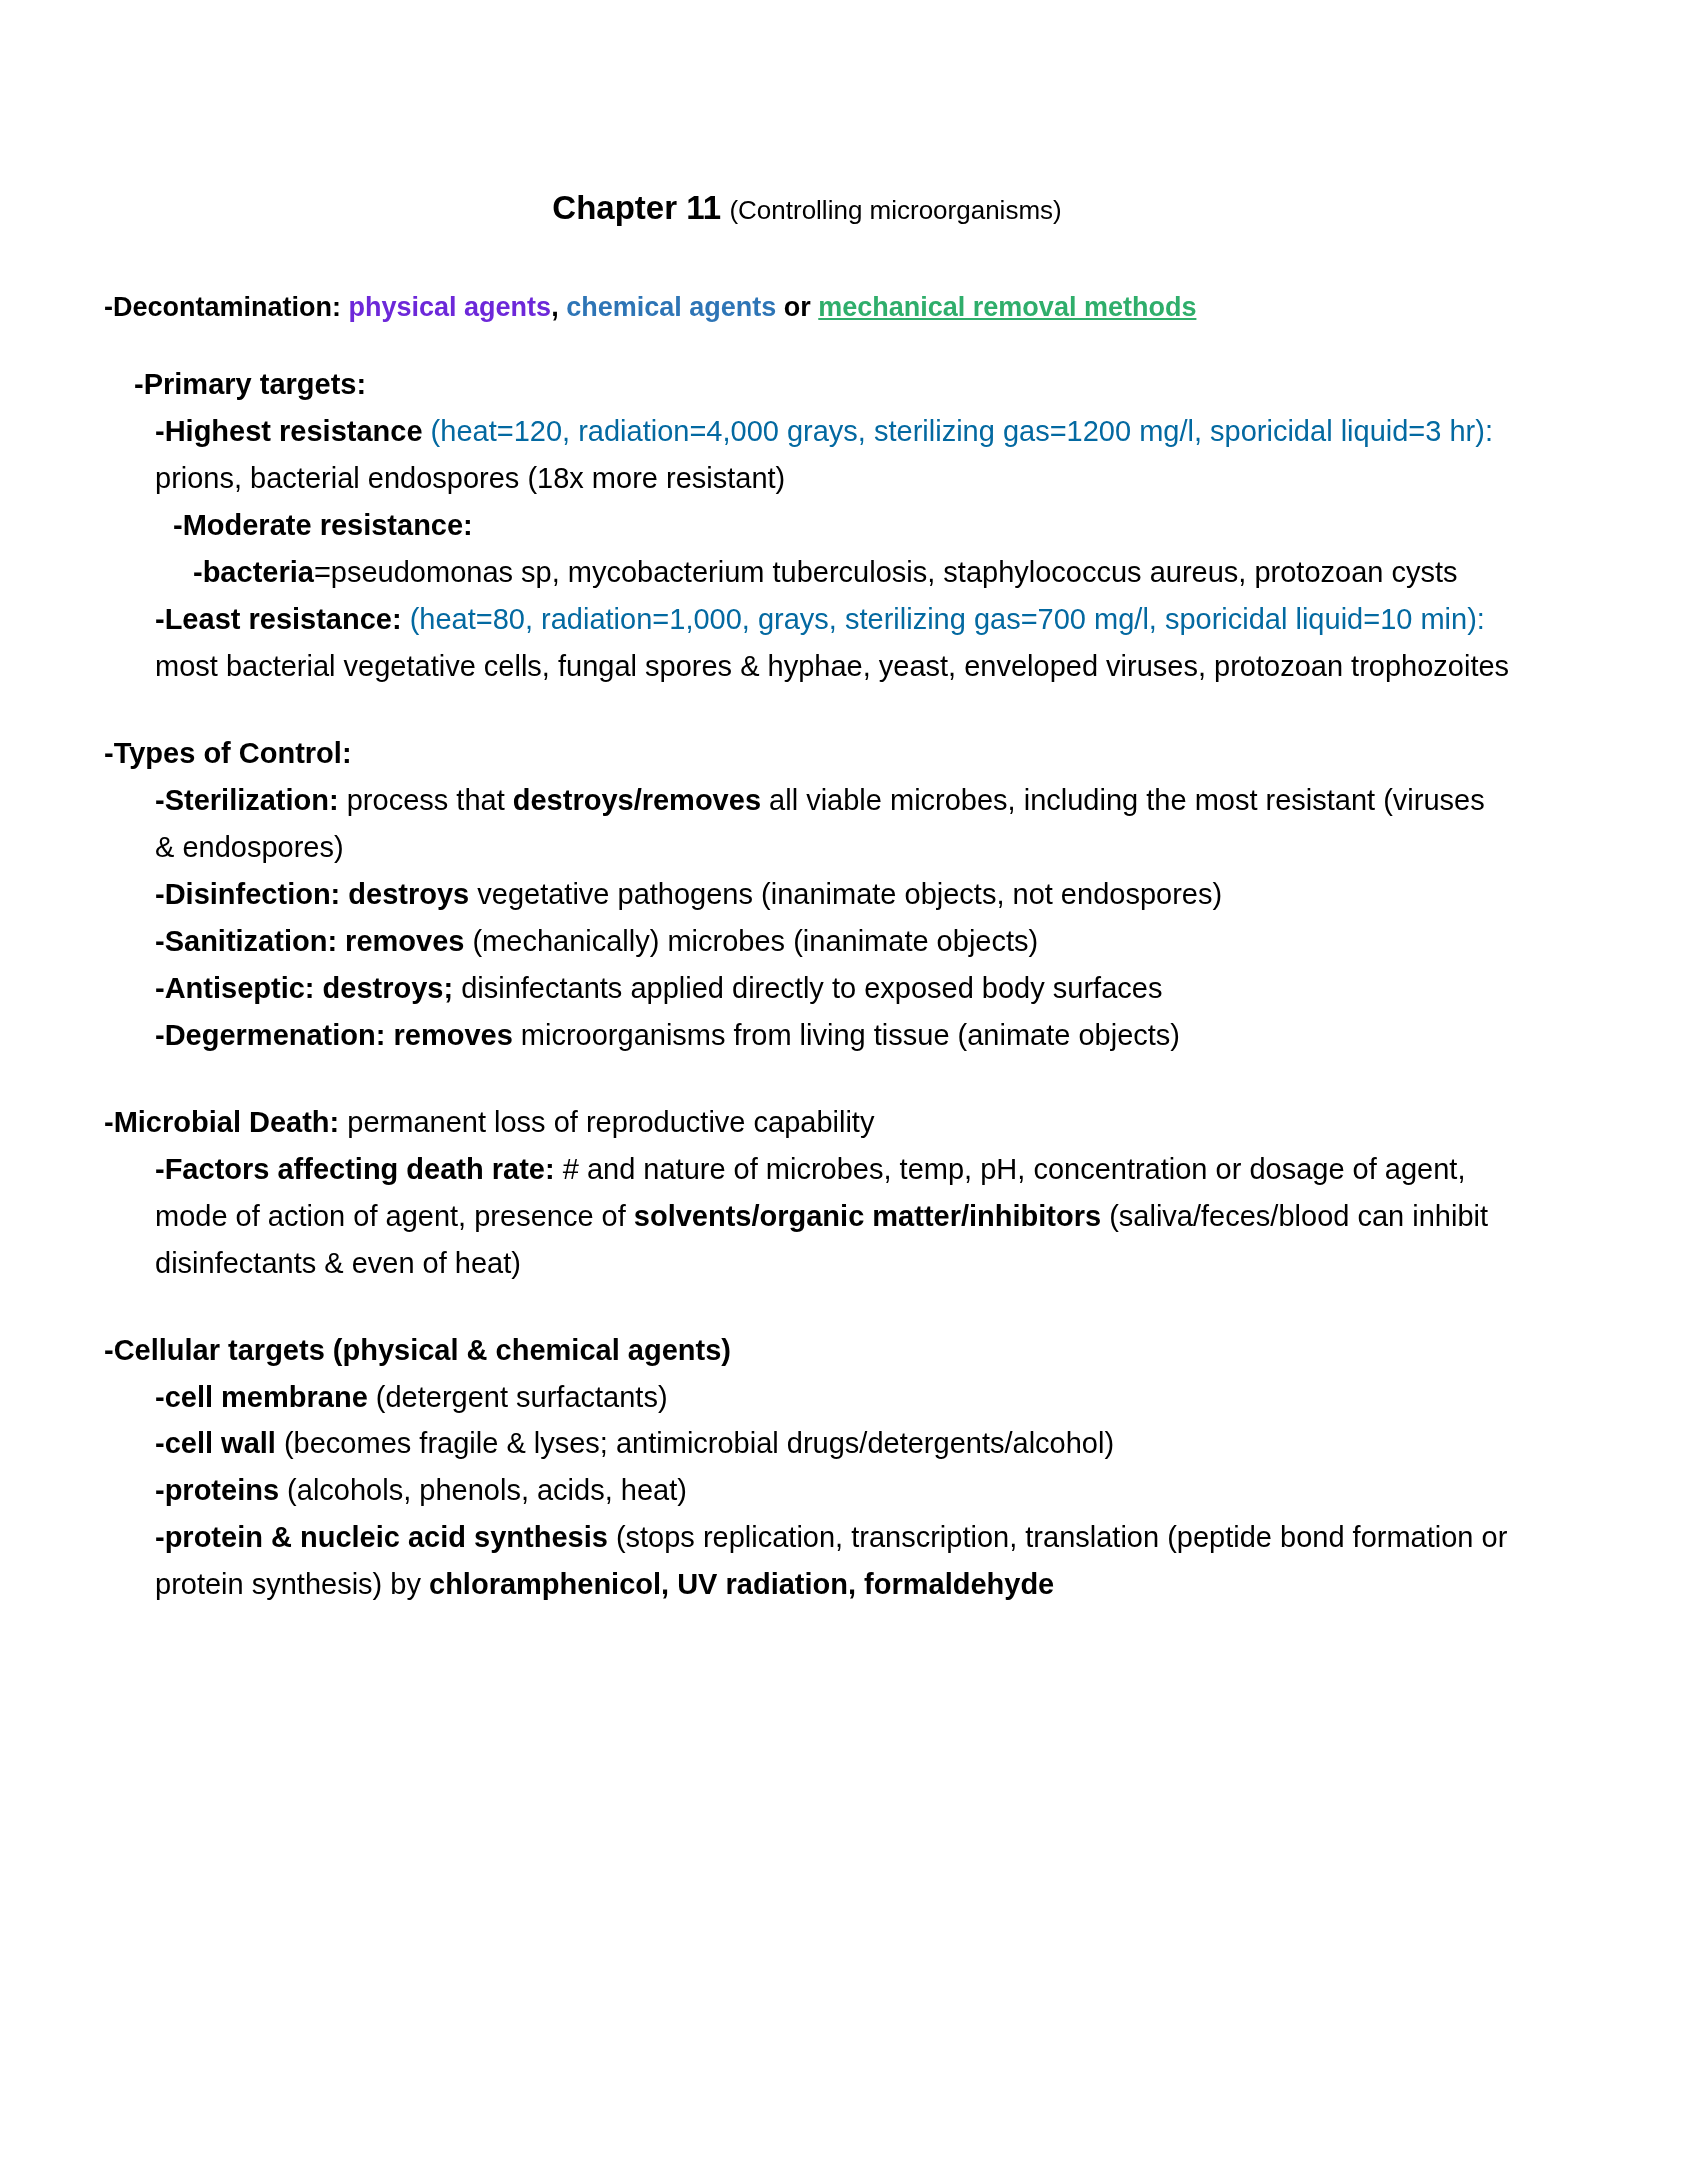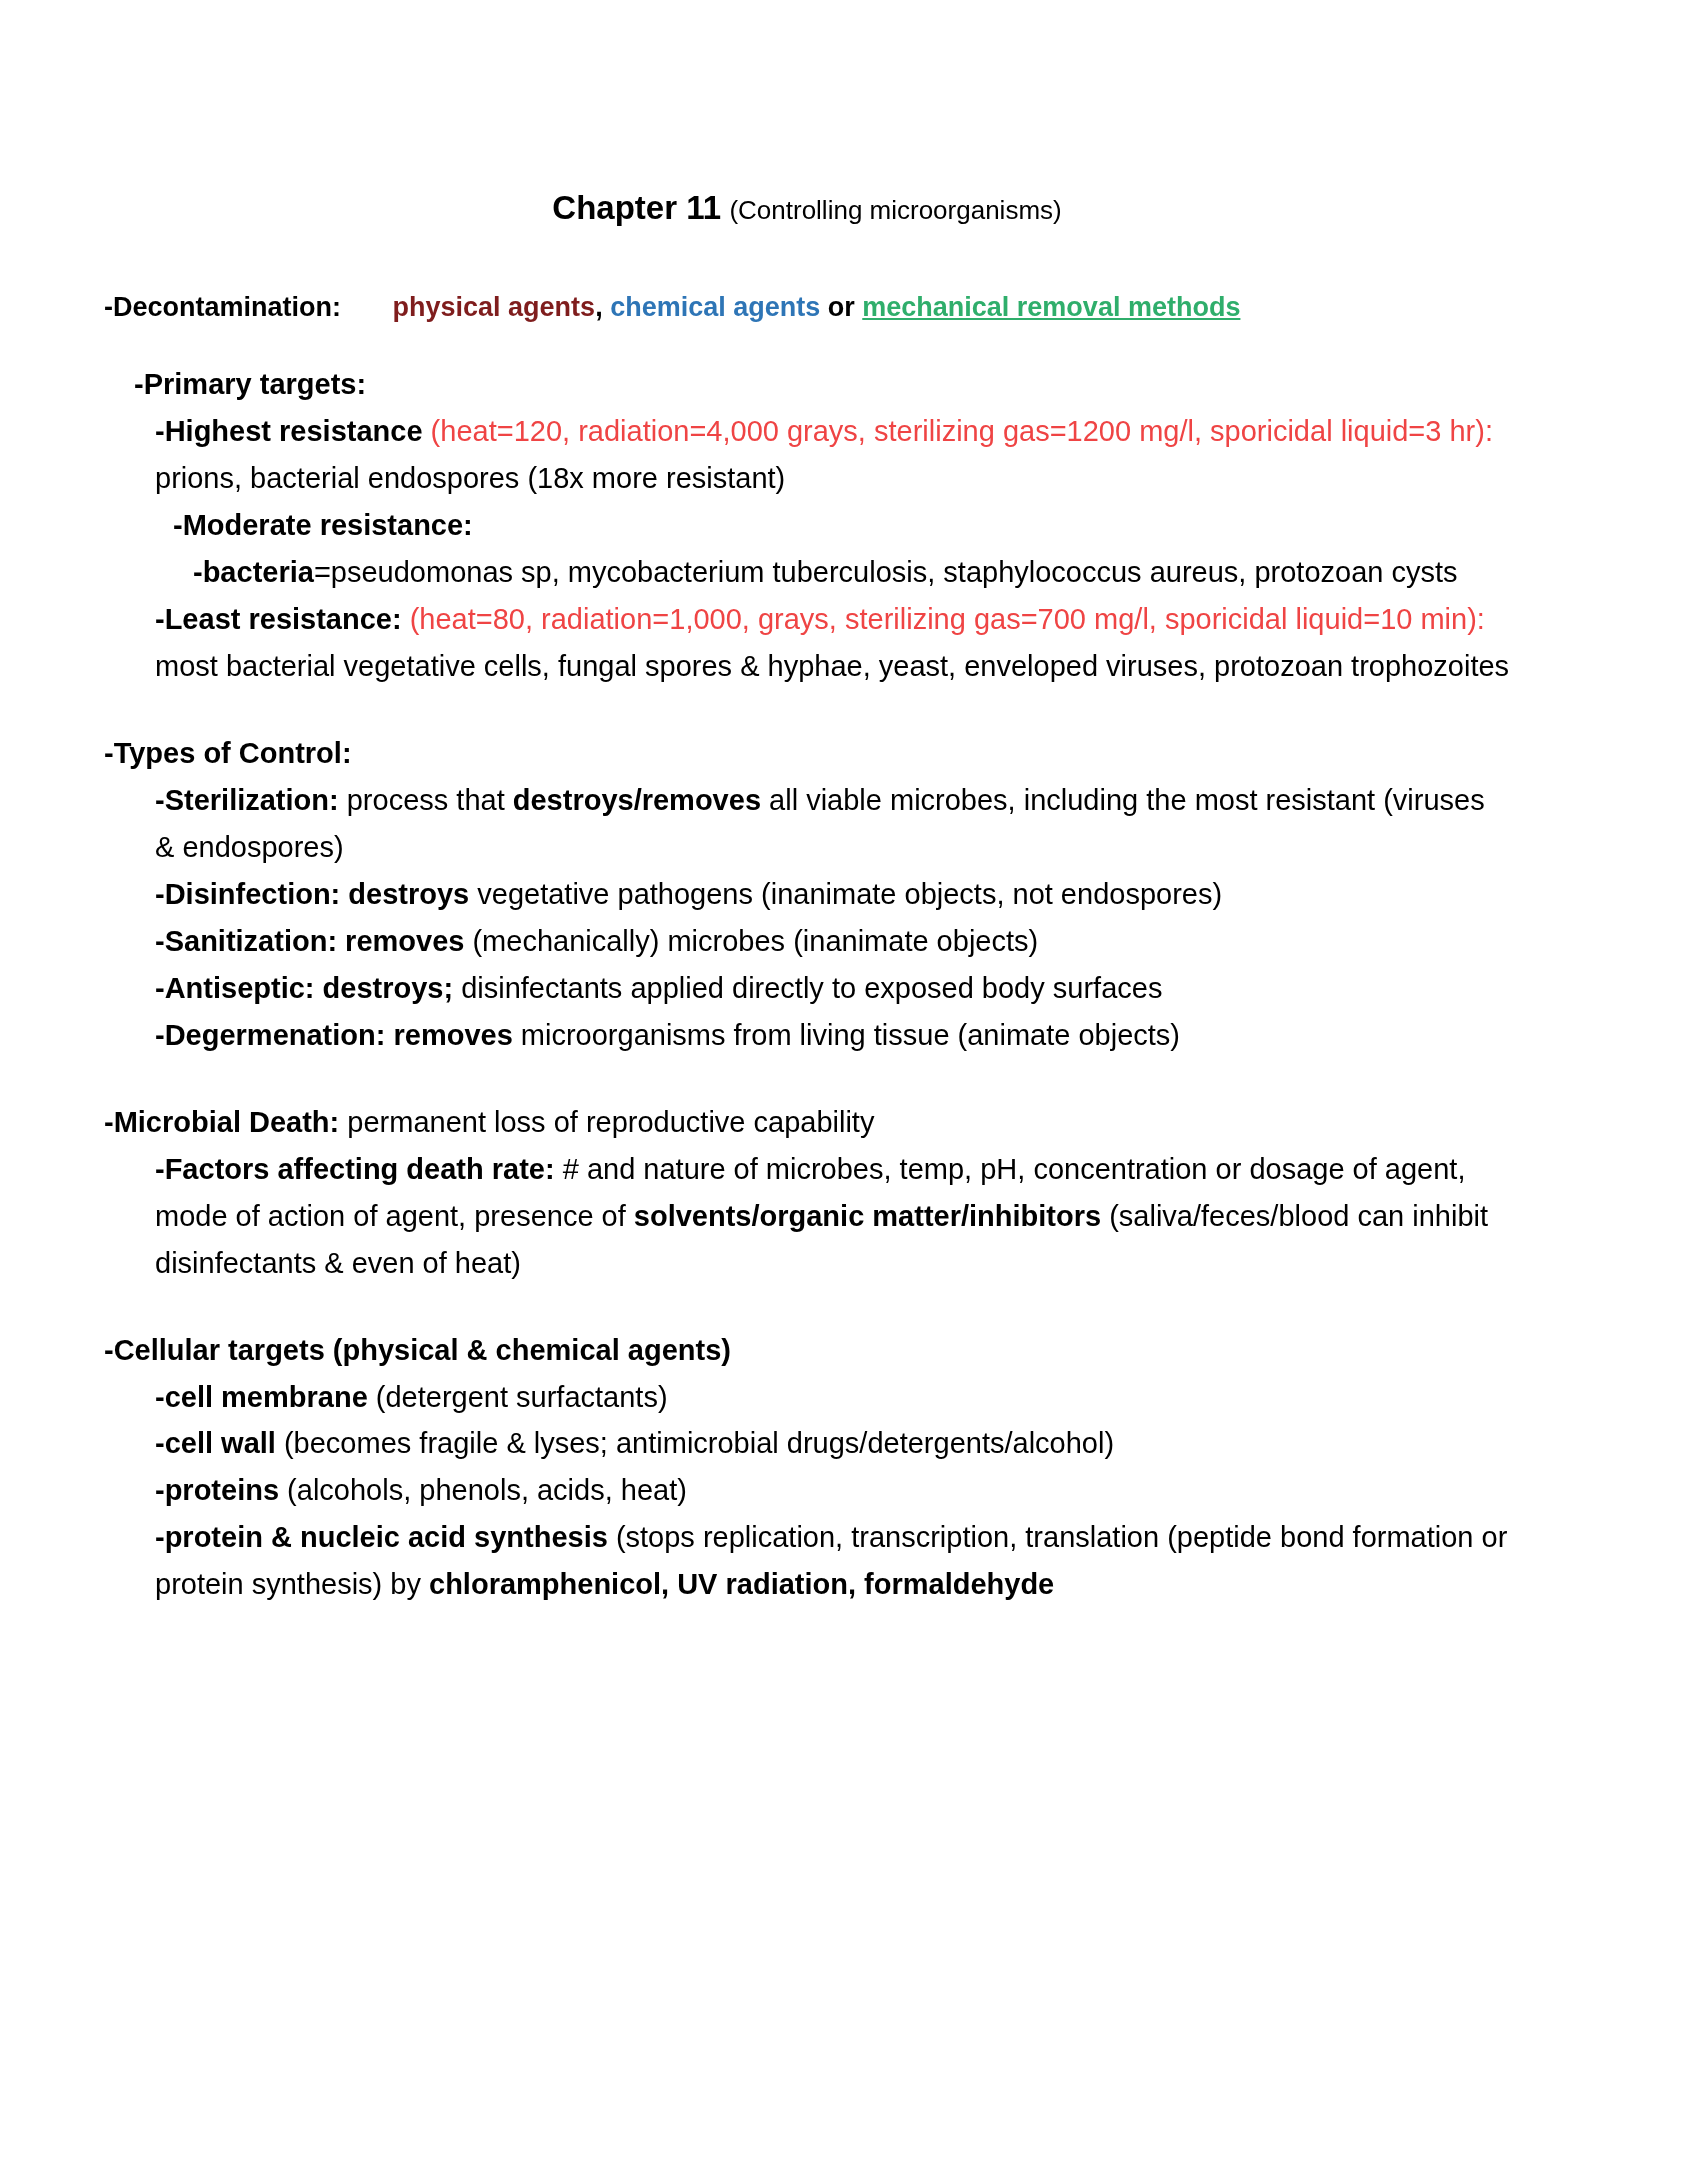--- a/index.html
+++ b/index.html
@@ -40,27 +40,27 @@
     font-size: 29px;
     line-height: 1.62;
   }
   .block { margin-bottom: 0; }
   .spacer { height: 34px; }
   .bigspacer { height: 40px; }
   .ind2 { padding-left: 30px; }
   .ind3 { padding-left: 51px; }
   .ind4 { padding-left: 69px; }
   b, .b { font-weight: bold; }
-  .red { color: #ef4444; }
+  .red { color: #0369a1; }
   .head-line {
     font-size: 27px;
     font-weight: bold;
     line-height: 1.5;
   }
-  .pink { color: #7f1d1d; margin-left: 44px; }
+  .pink { color: #6d28d9; }
   .blue { color: #2e75b6; }
   .green { color: #2fae6b; text-decoration: underline; }
   .dark { color: #000; }
 </style>
 </head>
 <body>
 
 <div class="page">
 
   <div class="doc-title">

